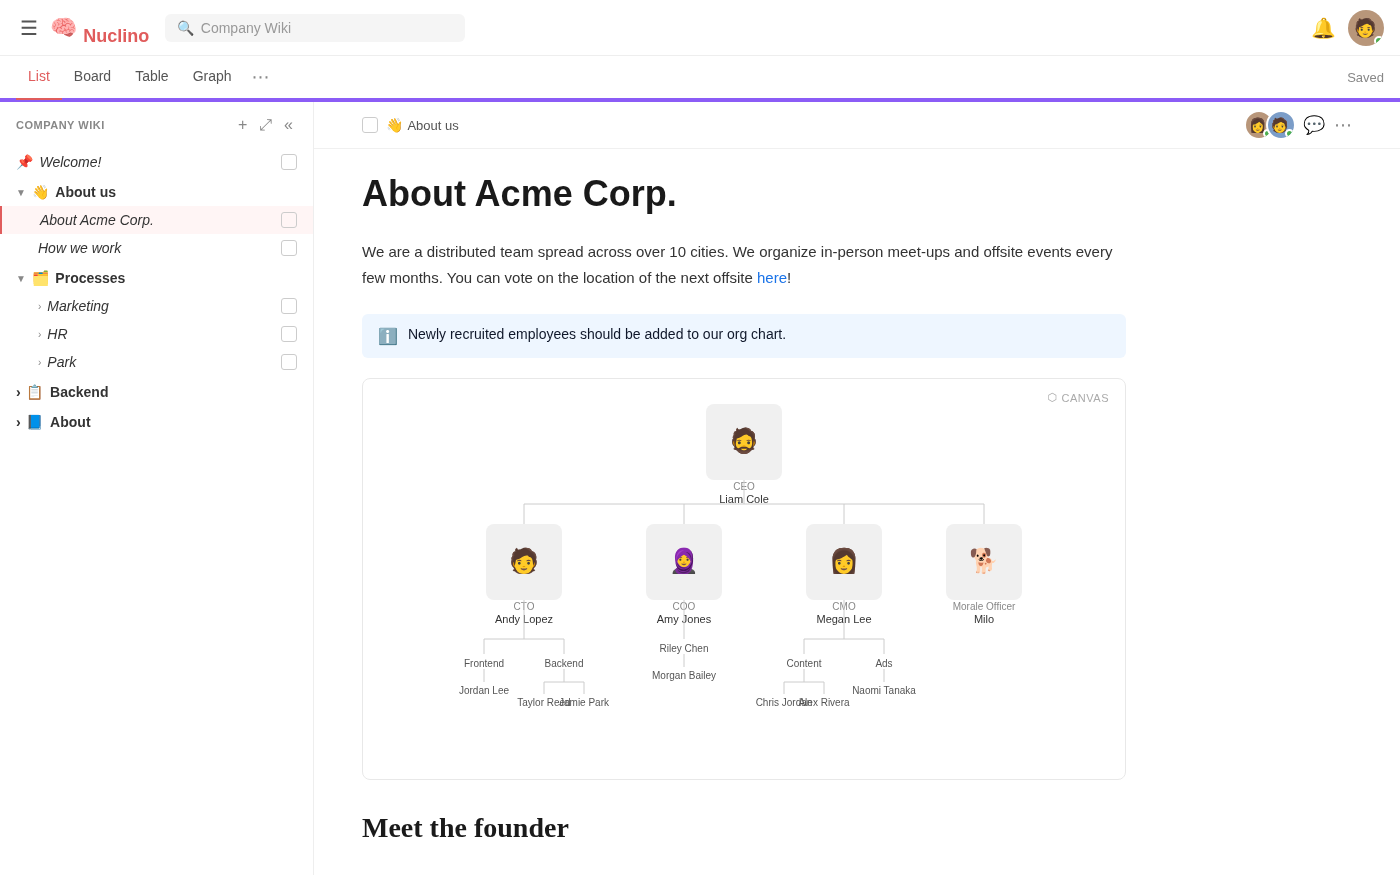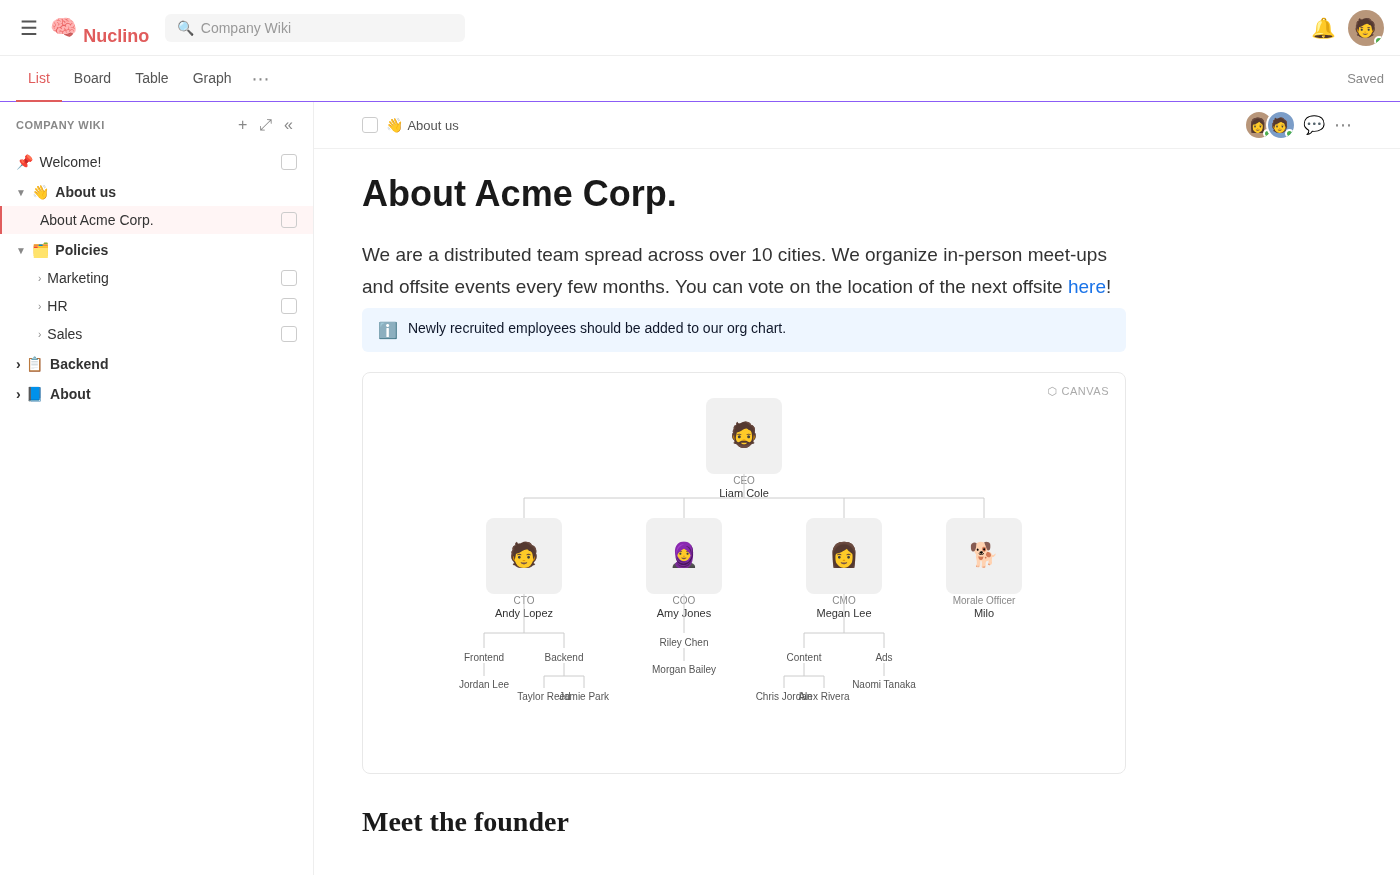--- a/index.html
+++ b/index.html
@@ -18,21 +18,21 @@
     .search-bar span { color: #999; font-size: 14px; }
     .search-icon-svg { color: #999; font-size: 14px; }
     .top-right { margin-left: auto; display: flex; align-items: center; gap: 12px; }
     .notif-btn { background: none; border: none; cursor: pointer; color: #666; font-size: 20px; position: relative; }
     .avatar-circle { width: 36px; height: 36px; border-radius: 50%; background: #c8a882; display: flex; align-items: center; justify-content: center; overflow: hidden; cursor: pointer; position: relative; }
     .avatar-dot { width: 10px; height: 10px; border-radius: 50%; background: #4caf50; position: absolute; bottom: 0; right: 0; border: 2px solid #fff; }
 
     
     .view-tabs {
       display: flex; align-items: center; padding: 0 16px; height: 46px;
-      border-bottom: 1px solid #8b5cf6; flex-shrink: 0; gap: 0;
+      border-bottom: 4px solid #8b5cf6; flex-shrink: 0; gap: 0;
     }
     .tab-item {
       padding: 0 12px; height: 46px; display: flex; align-items: center; cursor: pointer;
       font-size: 14px; color: #555; border-bottom: 2px solid transparent; gap: 4px;
     }
     .tab-item.active { color: #e05c5c; border-bottom: 2px solid #e05c5c; }
     .tab-more { background: none; border: none; cursor: pointer; color: #888; font-size: 18px; padding: 4px 8px; }
     .saved-label { margin-left: auto; color: #888; font-size: 13px; text-align: center; }
 
     
@@ -41,21 +41,21 @@
     
     .sidebar { width: 314px; border-right: 1px solid #eee; overflow-y: auto; flex-shrink: 0; }
     .sidebar-header { display: flex; align-items: center; padding: 12px 16px; gap: 8px; }
     .sidebar-title { font-size: 11px; font-weight: 600; color: #888; letter-spacing: 0.5px; text-transform: uppercase; flex: 1; }
     .sidebar-actions { display: flex; gap: 4px; }
     .sidebar-action-btn { background: none; border: none; cursor: pointer; color: #888; font-size: 16px; padding: 2px 4px; }
     .sidebar-item { display: flex; align-items: center; padding: 6px 16px; cursor: pointer; font-size: 14px; color: #333; gap: 6px; }
     .sidebar-item.active { background: #fff5f5; border-left: 2px solid #e05c5c; }
     .sidebar-item.active .item-text { font-weight: 500; }
     .sidebar-item .item-indent { width: 16px; }
-    .sidebar-item .item-text { flex: 1; }
+    .sidebar-item .item-text { flex: 1; font-style: italic; }
     .sidebar-item .item-checkbox { width: 16px; height: 16px; border: 1px solid #ccc; border-radius: 3px; flex-shrink: 0; }
     .sidebar-item .arrow { font-size: 10px; color: #888; }
     .sidebar-group { display: flex; align-items: center; padding: 8px 16px 6px 16px; cursor: pointer; font-size: 14px; font-weight: 600; color: #333; gap: 6px; }
 
     
     .content-area { flex: 1; overflow-y: auto; padding: 0; }
     .doc-toolbar { display: flex; align-items: center; padding: 8px 48px; gap: 8px; border-bottom: 1px solid #f0f0f0; }
     .doc-toolbar-right { margin-left: auto; display: flex; align-items: center; gap: 8px; }
     .doc-checkbox { width: 16px; height: 16px; border: 1px solid #ccc; border-radius: 3px; flex-shrink: 0; }
     .breadcrumb { display: flex; align-items: center; gap: 4px; font-size: 13px; color: #555; }
@@ -64,21 +64,21 @@
     .collab-avatars { display: flex; }
     .collab-avatar { width: 30px; height: 30px; border-radius: 50%; border: 2px solid #fff; overflow: hidden; margin-left: -8px; background: #c8a882; }
     .collab-avatar:first-child { margin-left: 0; }
     .collab-avatar-2 { background: #7b9dc8; }
     .comment-btn { background: none; border: none; cursor: pointer; color: #888; font-size: 18px; }
     .more-btn { background: none; border: none; cursor: pointer; color: #888; font-size: 18px; }
 
     
     .doc-content { padding: 24px 48px 48px 48px; max-width: 860px; }
     .doc-title { font-size: 36px; font-weight: 700; color: #1a1a1a; margin-bottom: 24px; }
-    .doc-body { font-size: 19px; line-height: 1.7; color: #333; margin-bottom: 4px; }
+    .doc-body { font-size: 15px; line-height: 1.7; color: #333; margin-bottom: 24px; }
     .info-box { background: #eef6ff; border-radius: 6px; padding: 12px 16px; display: flex; align-items: flex-start; gap: 10px; margin-bottom: 20px; }
     .info-icon { color: #1a73e8; font-size: 16px; flex-shrink: 0; margin-top: 1px; }
     .info-text { font-size: 14px; color: #0f172a; }
 
     
     .canvas-container { border: 1px solid #e8e8e8; border-radius: 8px; padding: 20px; margin-bottom: 32px; position: relative; background: #fff; }
     .canvas-label { position: absolute; top: 12px; right: 16px; font-size: 11px; color: #aaa; display: flex; align-items: center; gap: 4px; letter-spacing: 0.5px; }
 
     .meet-title { font-size: 28px; font-weight: 700; color: #1a1a1a; font-family: Liberation Serif, serif; }
   </style>
@@ -146,46 +146,51 @@
       <div class="item-checkbox"></div>
     </div>
 
     <div class="sidebar-item active">
       <div class="item-indent"></div>
       <span class="item-text">About Acme Corp.</span>
       <div class="item-checkbox"></div>
     </div>
 
 
+    <div class="sidebar-item">
+      <div class="item-indent"></div>
+      <span class="item-text">How we work</span>
+      <div class="item-checkbox"></div>
+    </div>
 
     <div class="sidebar-group">
       <span style="font-size:10px;color:#888;">▼</span>
       <span>🗂️</span>
-      <span class="item-text">Policies</span>
+      <span class="item-text">Processes</span>
       <div class="item-checkbox"></div>
     </div>
 
     <div class="sidebar-item">
       <div class="item-indent"></div>
       <span class="arrow">›</span>
       <span class="item-text">Marketing</span>
       <div class="item-checkbox"></div>
     </div>
 
     <div class="sidebar-item">
       <div class="item-indent"></div>
       <span class="arrow">›</span>
       <span class="item-text">HR</span>
       <div class="item-checkbox"></div>
     </div>
 
     <div class="sidebar-item">
       <div class="item-indent"></div>
       <span class="arrow">›</span>
-      <span class="item-text">Sales</span>
+      <span class="item-text">Park</span>
       <div class="item-checkbox"></div>
     </div>
 
     <div class="sidebar-group">
       <span class="arrow">›</span>
       <span>📋</span>
       <span class="item-text">Backend</span>
       <div class="item-checkbox"></div>
     </div>
 

